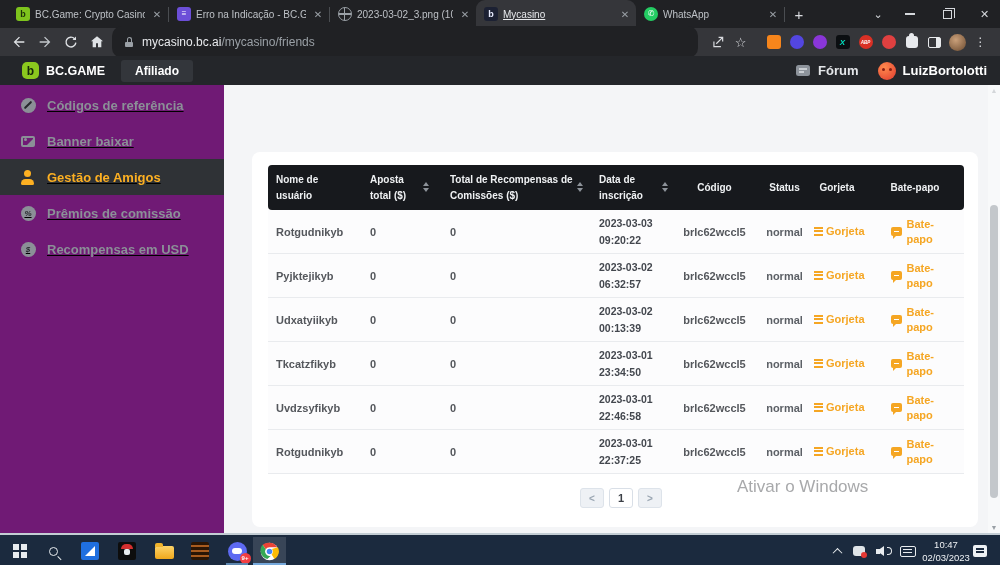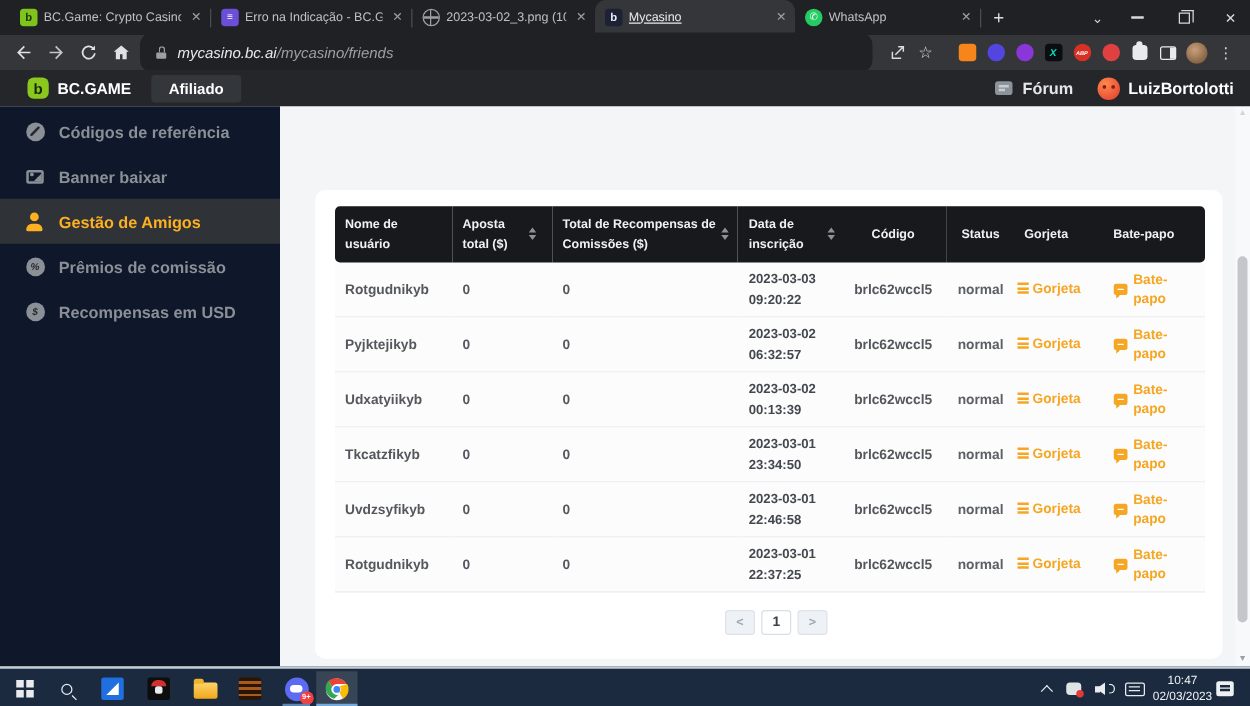--- a/index.html
+++ b/index.html
@@ -25,21 +25,21 @@
 .fav.fpurple{background:#6c4fd8;color:#fff;font-size:8px;}
 .fav.globe{border:1.5px solid #9aa0a6;border-radius:50%;position:relative;}
 .fav.globe:before{content:'';position:absolute;left:0;right:0;top:5px;height:1.5px;background:#9aa0a6;}
 .fav.globe:after{content:'';position:absolute;top:0;bottom:0;left:4.5px;width:1.5px;background:#9aa0a6;}
 .fav.bc-dark{background:#1c2133;color:#e8ecff;}
 .fav.wa{background:#24cc63;border-radius:50%;color:#fff;font-size:8px;}
 
 
 #toolbar{position:absolute;top:28px;left:0;width:1000px;height:28px;background:#35363a;display:flex;align-items:center;padding:0 6px;}
 .navbtn{width:26px;height:28px;display:flex;align-items:center;justify-content:center;flex:0 0 26px;}
-#urlbar{width:586px;height:16px;border-radius:10px;background:#202124;display:flex;align-items:center;padding:16px 12px;margin-left:2px;font-style:italic;}
+#urlbar{width:586px;height:16px;border-radius:10px;background:#202124;display:flex;align-items:center;padding:16px 12px;margin-left:2px;}
 .lockwrap{width:10px;height:10px;position:relative;margin-right:8px;flex:0 0 10px;}
 .lockbody{position:absolute;left:1px;bottom:0;width:8px;height:5.5px;background:#9aa0a6;border-radius:1px;}
 .lockarc{position:absolute;left:2.5px;top:0;width:5px;height:5px;border:1.5px solid #9aa0a6;border-bottom:none;border-radius:3px 3px 0 0;}
 #urltext{font-size:12px;color:#e8eaed;white-space:nowrap;}
 #urltext b{font-weight:400;}
 #urltext .path{color:#9aa0a6;}
 .tbicon{width:23px;height:28px;display:flex;align-items:center;justify-content:center;flex:0 0 23px;font-size:13px;color:#dadce0;}
 .exticon{width:14px;height:14px;border-radius:50%;display:flex;align-items:center;justify-content:center;font-size:6px;font-weight:800;color:#fff;}
 .ext-fox{background:#f6851b;border-radius:3px;}
 .ext-ghost{background:#5346e0;}
@@ -65,21 +65,21 @@
 .forumicon:before{content:'';position:absolute;left:3px;top:3px;width:8px;height:1.5px;background:#c9cdd2;}
 .forumicon:after{content:'';position:absolute;left:3px;top:6px;width:5px;height:1.5px;background:#c9cdd2;}
 #forumlbl{font-size:13px;font-weight:700;color:#e4e6e9;margin-right:12px;}
 .useravatar{width:18px;height:18px;border-radius:50%;background:radial-gradient(circle at 35% 30%,#ff8a4d,#e03a2f);position:relative;}
 .useravatar:before{content:'';position:absolute;left:4px;top:6px;width:3px;height:3px;border-radius:50%;background:#8a1d12;}
 .useravatar:after{content:'';position:absolute;right:4px;top:6px;width:3px;height:3px;border-radius:50%;background:#8a1d12;}
 #username{font-size:13px;font-weight:700;color:#fff;}
 
 
 #app{position:absolute;top:85px;left:0;width:1000px;height:448px;display:flex;}
-#sidebar{width:224px;background:#0f172a;position:relative;flex:0 0 224px;}
+#sidebar{width:224px;background:#701a75;position:relative;flex:0 0 224px;text-decoration:underline;}
 .sideitem{height:36px;display:flex;align-items:center;gap:11px;padding-left:20px;}
 .sideitem .lbl{font-size:13px;font-weight:600;color:#8b9097;}
 .sideitem.active{background:#2f3236;}
 .sideitem.active .lbl{color:#fdb022;}
 .sicon{width:16px;height:16px;flex:0 0 16px;position:relative;display:flex;align-items:center;justify-content:center;}
 .icon-circle{width:15px;height:15px;border-radius:50%;background:#8b9097;color:#26282c;font-size:8px;font-weight:800;display:flex;align-items:center;justify-content:center;}
 .icon-link{width:15px;height:15px;border-radius:50%;background:#8b9097;position:relative;}
 .icon-link:before{content:'';position:absolute;left:2.5px;top:6.5px;width:10px;height:2px;background:#26282c;transform:rotate(-45deg);border-radius:1px;}
 .icon-banner{width:14px;height:11px;border:2px solid #8b9097;border-radius:2px;position:relative;}
 .icon-banner:before{content:'';position:absolute;left:0.5px;top:0.5px;width:3px;height:3px;border-radius:50%;background:#8b9097;}
@@ -466,20 +466,21 @@
           </tbody>
       </table>
       <div id="pagination">
         <div class="pgbtn arrow">&lt;</div>
         <div class="pgbtn cur">1</div>
         <div class="pgbtn arrow">&gt;</div>
       </div>
     </div>
 
     <div id="watermark">
+      <div class="l1">Ativar o Windows</div>
     </div>
   </div>
 
   <div id="pgscroll">
     <span class="arr top">▲</span>
     <div class="thumb"></div>
     <span class="arr bot">▼</span>
   </div>
 </div>
 

